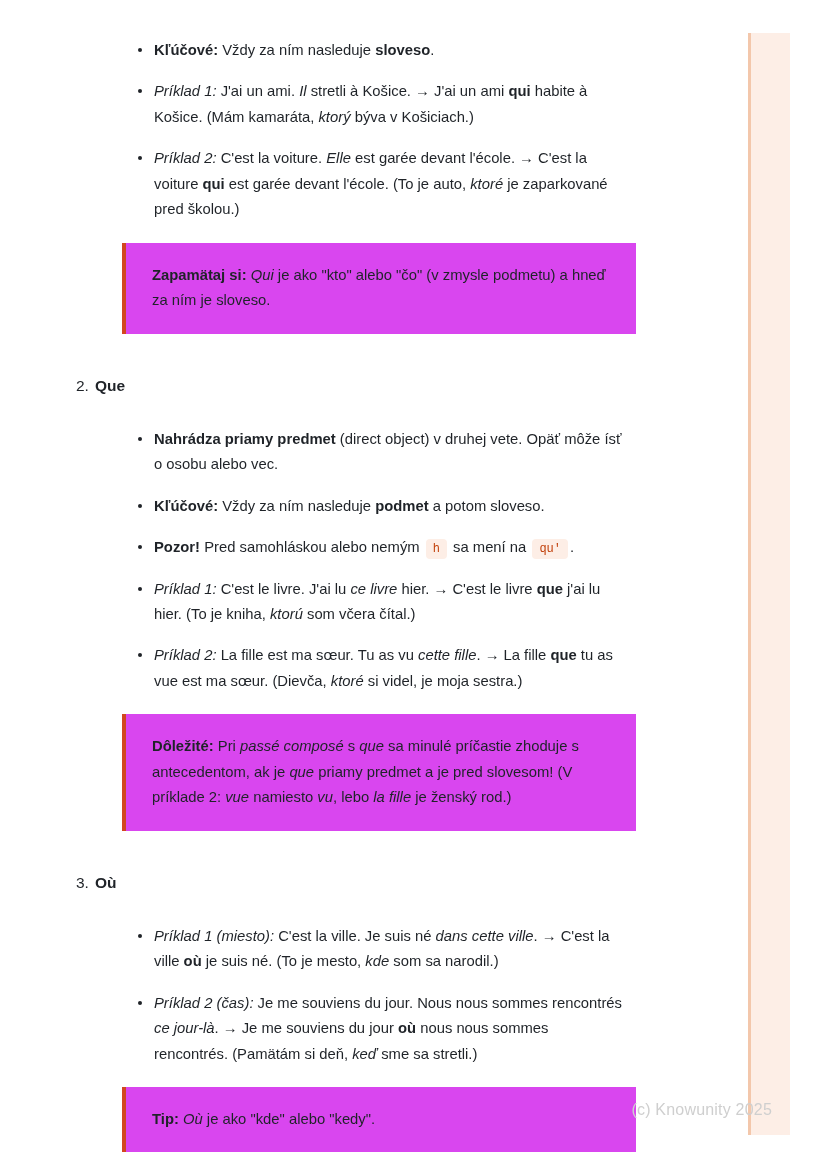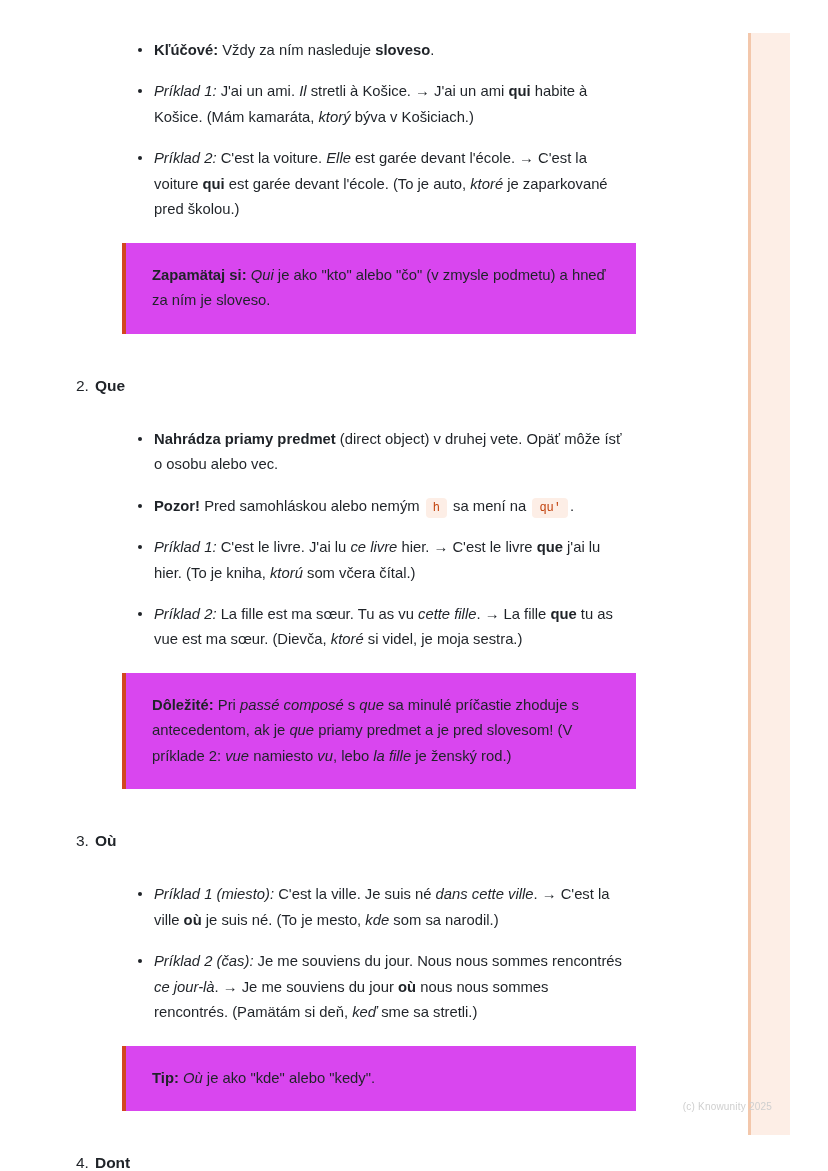--- a/index.html
+++ b/index.html
@@ -118,21 +118,21 @@
   .gap-sm { height: 14px; }
   .gap-md { height: 22px; }
 
   
   #watermark {
     position: absolute;
     left: 0;
     top: 1101px;
     width: 772px;
     text-align: right;
-    font-size: 10px;
+    font-size: 16px;
     color: #cfcfcf;
     letter-spacing: 0.2px;
   }
 </style>
 </head>
 <body>
 
 <div id="side-strip"></div>
 
 <div id="content">
@@ -153,20 +153,21 @@
   <div class="gap-sm"></div>
 
   <div class="section">
     <h3 class="num-heading">
       <span class="num">2.</span>
       <span class="htext">Que</span>
     </h3>
     <div class="gap-sm"></div>
     <ul class="bullets">
         <li><b>Nahrádza priamy predmet</b><span> (direct object) v druhej vete. Opäť môže ísť o osobu alebo vec.</span></li>
+        <li><b>Kľúčové:</b><span> Vždy za ním nasleduje </span><b>podmet</b><span> a potom sloveso.</span></li>
         <li><b>Pozor!</b><span> Pred samohláskou alebo nemým </span><code class="chip">h</code><span> sa mení na </span><code class="chip">qu'</code><span>.</span></li>
         <li><i>Príklad 1:</i><span> C'est le livre. J'ai lu </span><i>ce livre</i><span> hier. → C'est le livre </span><b>que</b><span> j'ai lu hier. (To je kniha, </span><i>ktorú</i><span> som včera čítal.)</span></li>
         <li><i>Príklad 2:</i><span> La fille est ma sœur. Tu as vu </span><i>cette fille</i><span>. → La fille </span><b>que</b><span> tu as vue est ma sœur. (Dievča, </span><i>ktoré</i><span> si videl, je moja sestra.)</span></li>
       </ul>
     <div class="callout">
         <p><b>Dôležité:</b><span> Pri </span><i>passé composé</i><span> s </span><i>que</i><span> sa minulé príčastie zhoduje s antecedentom, ak je </span><i>que</i><span> priamy predmet a je pred slovesom! (V príklade 2: </span><i>vue</i><span> namiesto </span><i>vu</i><span>, lebo </span><i>la fille</i><span> je ženský rod.)</span></p>
       </div>
   </div>
 
   <div class="gap-sm"></div>

